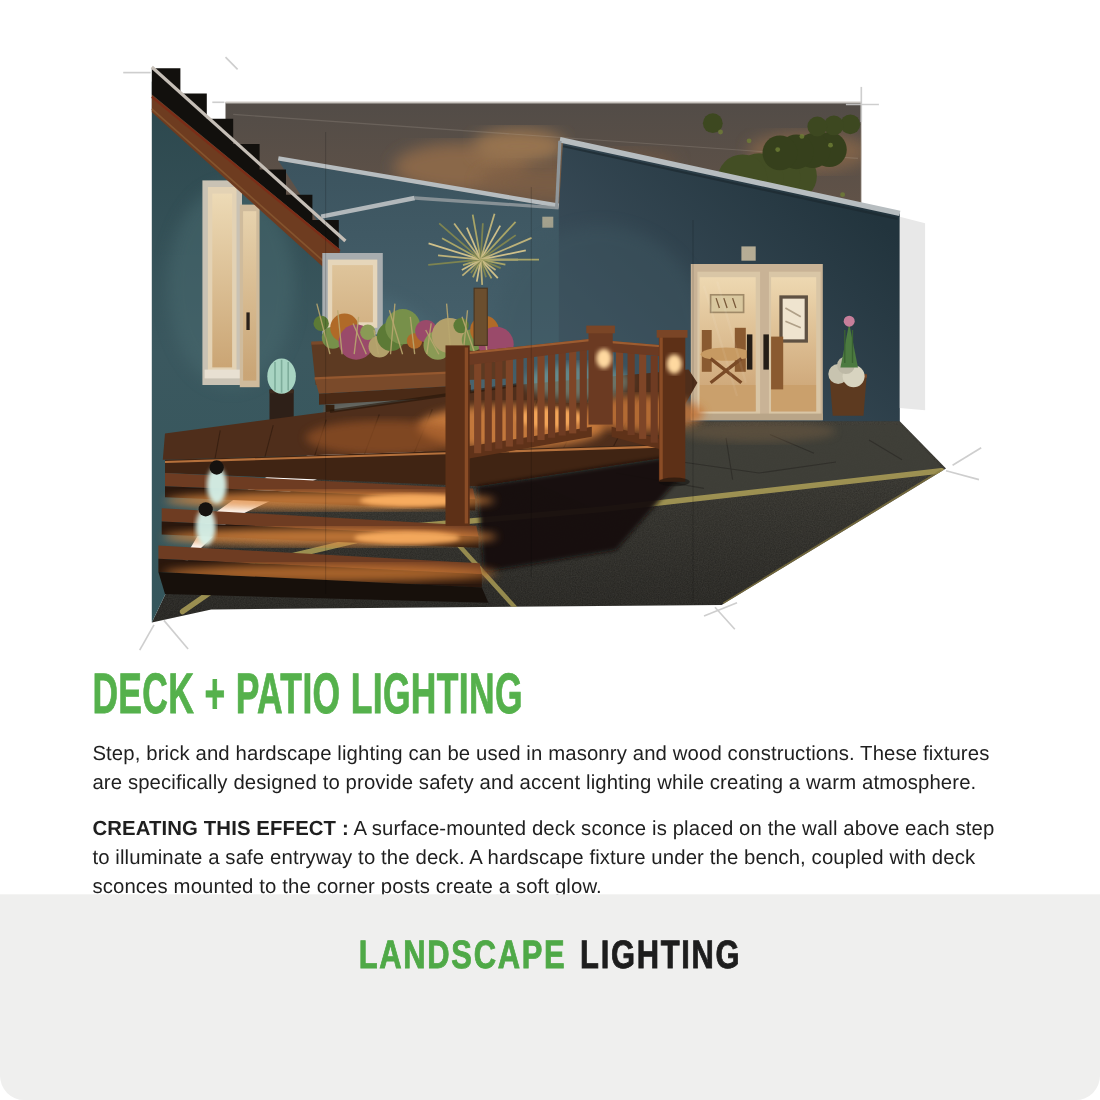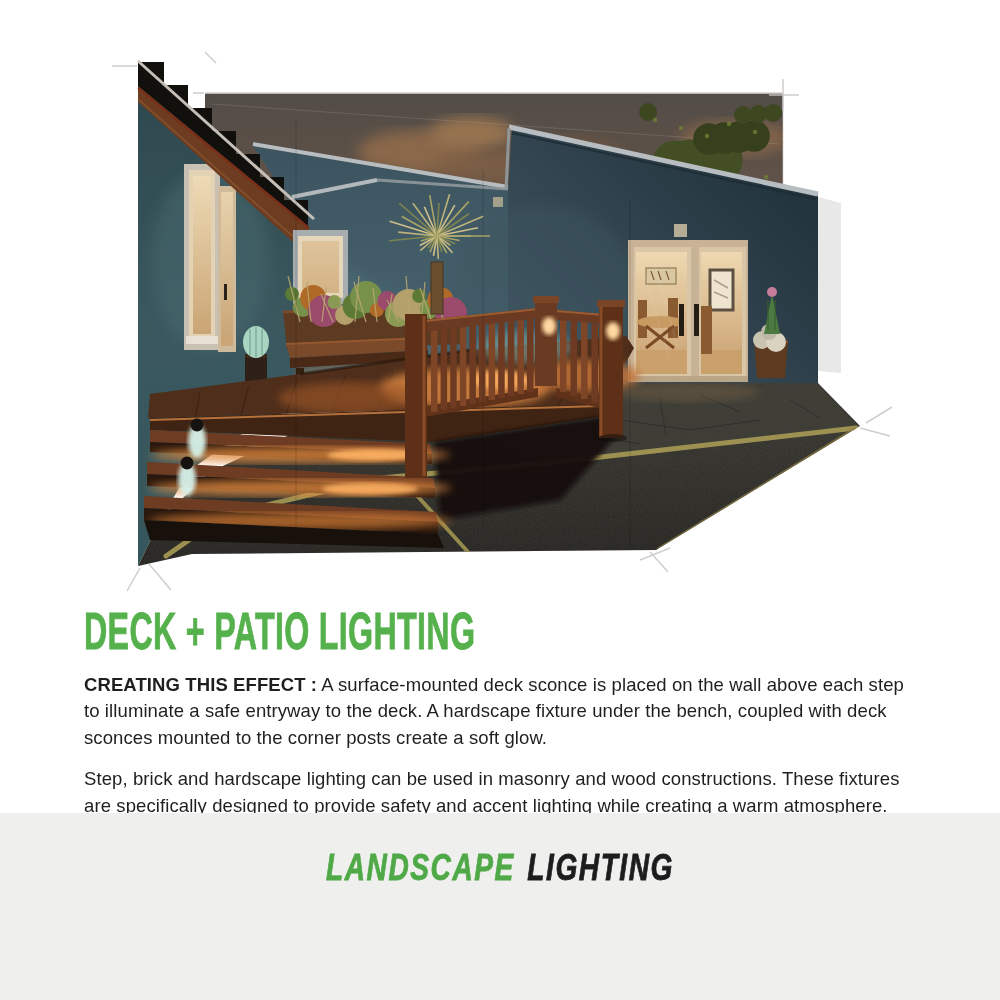--- a/index.html
+++ b/index.html
@@ -1,27 +1,27 @@
 <!DOCTYPE html>
 <html><head>
 <meta charset="utf-8">
 <style>
   html,body{margin:0;padding:0;background:#ffffff;}
   .page{position:relative;width:1000px;height:1000px;background:#ffffff;overflow:hidden;
-        font-family:"Liberation Sans",sans-serif;}
+        font-family:"Liberation Sans",sans-serif;border-radius:22px;}
   .art{position:absolute;left:0;top:0;}
   .content{position:absolute;left:84px;top:604px;width:838px;}
   .head{margin:0 0 13px 0;font-size:52px;line-height:1.05;font-weight:bold;color:#55b14c;
         -webkit-text-stroke:0.8px #55b14c;letter-spacing:0.5px;}
   .cond{display:inline-block;transform-origin:left center;white-space:nowrap;}
   .cx62{transform:scaleX(0.62);}
   .para{margin:0 0 15px 0;font-size:18.5px;line-height:26.5px;color:#1f1f1f;letter-spacing:0.1px;}
   .lead{font-weight:bold;}
   .footer{position:absolute;left:0;top:813px;width:1000px;height:187px;background:#efefee;text-align:center;}
-  .brand{margin-top:35px;font-size:36px;font-weight:bold;letter-spacing:2px;line-height:1.1;font-style:italic;}
+  .brand{margin-top:35px;font-size:36px;font-weight:bold;letter-spacing:2px;line-height:1.1;}
   .brand-in{display:inline-block;transform:scaleX(0.78);transform-origin:center;white-space:nowrap;}
   .brand .w1{color:#4fa947;-webkit-text-stroke:0.8px #4fa947;margin-right:16px;}
   .brand .w2{color:#1d1d1d;-webkit-text-stroke:0.8px #1d1d1d;}
   .title{margin-top:1px;font-size:73px;font-weight:bold;color:#191919;letter-spacing:6px;line-height:1.0;
          -webkit-text-stroke:2px #191919;}
   .title-in{display:inline-block;transform:scaleX(0.66);transform-origin:center;white-space:nowrap;}
 </style>
 </head>
 <body>
 
@@ -428,22 +428,22 @@
       <line x1="860" y1="428" x2="890" y2="436"></line>
       <line x1="640" y1="560" x2="670" y2="548"></line>
       <line x1="650" y1="552" x2="668" y2="572"></line>
       <line x1="140" y1="568" x2="127" y2="591"></line>
       <line x1="149" y1="564" x2="171" y2="590"></line>
     </g>
   </svg>
 
   <div class="content">
     <h1 class="head"><span class="cond cx62">DECK + PATIO LIGHTING</span></h1>
+    <p class="para">Step, brick and hardscape lighting can be used in masonry and wood constructions. These fixtures are specifically designed to provide safety and accent lighting while creating a warm atmosphere.</p>
     <p class="para"><b class="lead">CREATING THIS EFFECT :</b> <span>A surface-mounted deck sconce is placed on the wall above each step to illuminate a safe entryway to the deck. A hardscape fixture under the bench, coupled with deck sconces mounted to the corner posts create a soft glow.</span></p>
-    <p class="para">Step, brick and hardscape lighting can be used in masonry and wood constructions. These fixtures are specifically designed to provide safety and accent lighting while creating a warm atmosphere.</p>
   </div>
 
   <div class="footer">
     <div class="brand">
       <span class="brand-in">
         <span class="w1">LANDSCAPE</span><span class="w2">LIGHTING</span>
       </span>
     </div>
   </div>
 </div>

